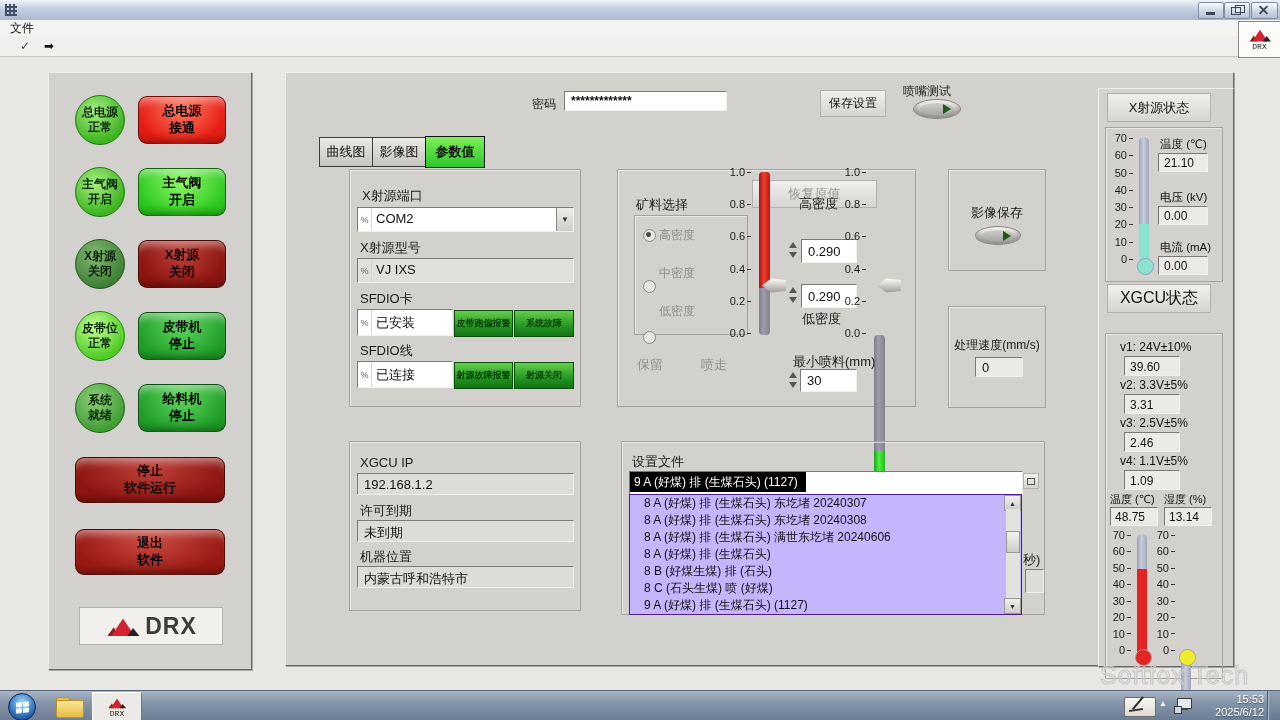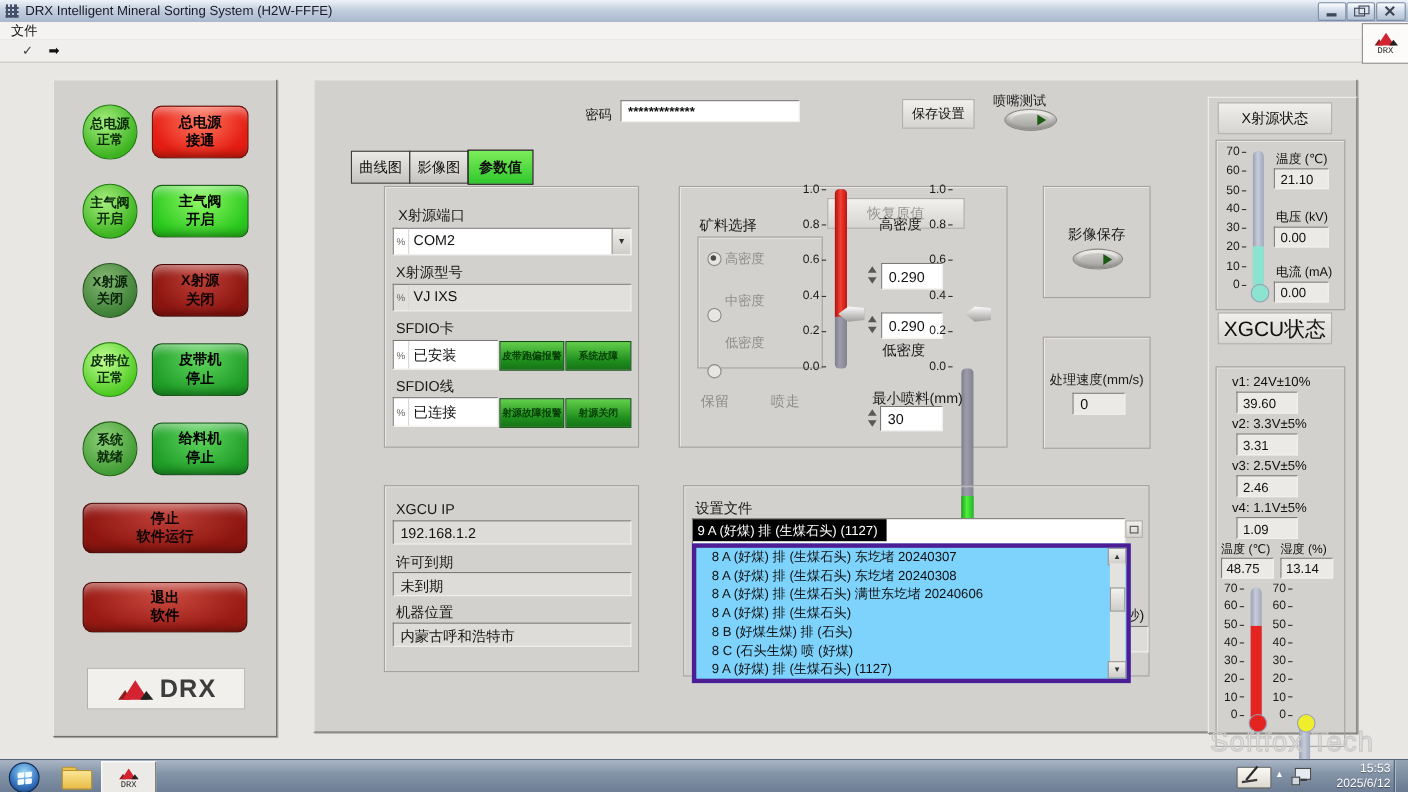--- a/index.html
+++ b/index.html
@@ -107,21 +107,20 @@
   .trayicon{cursor:pointer;}
   .clock{color:#fff;font-size:11px;line-height:13px;text-align:right;text-shadow:0 1px 1px rgba(0,0,0,.4);cursor:default;}
 </style>
 </head>
 <body>
 
 <div class="page">
 
   <div class="abs titlebar">
     <div class="appicon"></div>
-    <span>DRX Intelligent Mineral Sorting System (H2W-FFFE)</span>
   </div>
   <div class="abs wbtn" style="left:1198px;">
       <div class="bar"></div>
     </div>
   <div class="abs wbtn" style="left:1224px;">
       <div class="sq2"></div>
       <div class="sq1"></div>
     </div>
   <div class="abs wbtn" style="left:1251px;width:25px;">
       <div class="x1"></div>
@@ -322,21 +321,21 @@
       <div class="abs sunken" style="left:7px;top:29px;width:392px;height:22px;">
         <span style="display:inline-block;background:#000;color:#fff;font-size:12px;line-height:20px;padding:0 8px 0 4px;max-width:95%;white-space:nowrap;overflow:hidden;">9 A (好煤) 排 (生煤石头) (1127)</span>
       </div>
       <div class="abs gbtn" style="left:401px;top:31px;width:14px;height:14px;font-size:7px;">
           <div style="width:6px;height:5px;border:1px solid #555;"></div>
         </div>
 
       <span class="abs lbl" style="left:401px;top:109px;">秒)</span>
       <div class="abs ind" style="left:403px;top:127px;width:17px;height:22px;"></div>
 
-      <div class="abs" style="left:7px;top:52px;width:391px;height:119px;background:#7dd3fc;border:4px solid #4c1d95;z-index:5;">
+      <div class="abs" style="left:7px;top:52px;width:391px;height:119px;background:#c4b5fd;border:1px solid #4c1d95;z-index:5;">
         <div class="dditem">8 A (好煤) 排 (生煤石头) 东圪堵 20240307</div>
         <div class="dditem">8 A (好煤) 排 (生煤石头) 东圪堵 20240308</div>
         <div class="dditem">8 A (好煤) 排 (生煤石头) 满世东圪堵 20240606</div>
         <div class="dditem">8 A (好煤) 排 (生煤石头)</div>
         <div class="dditem">8 B (好煤生煤) 排 (石头)</div>
         <div class="dditem">8 C (石头生煤) 喷 (好煤)</div>
         <div class="dditem">9 A (好煤) 排 (生煤石头) (1127)</div>
         <div class="sb-btn" style="top:0;">▲</div>
         <div class="abs" style="right:1px;top:14px;bottom:14px;width:14px;background:#e4e2df;"></div>
         <div class="abs" style="right:1px;top:36px;width:14px;height:22px;background:linear-gradient(#f4f2ef,#cfcdc9);border:1px solid #9a9895;box-sizing:border-box;"></div>
@@ -363,21 +362,21 @@
       </div>
       <div class="abs bulb" style="left:31px;top:130px;background:#8ce3cf;border:1px solid #9aa2b4;"></div>
       <span class="abs" style="left:54px;top:9px;font-size:11.5px;">温度 (℃)</span>
       <div class="abs ind" style="left:52px;top:25px;width:50px;height:19px;background:#eceae7;font-size:12px;padding:2px 0 0 5px;box-sizing:border-box;">21.10</div>
       <span class="abs" style="left:54px;top:62px;font-size:11.5px;">电压 (kV)</span>
       <div class="abs ind" style="left:52px;top:78px;width:50px;height:19px;background:#eceae7;font-size:12px;padding:2px 0 0 5px;box-sizing:border-box;">0.00</div>
       <span class="abs" style="left:54px;top:112px;font-size:11.5px;">电流 (mA)</span>
       <div class="abs ind" style="left:52px;top:128px;width:50px;height:19px;background:#eceae7;font-size:12px;padding:2px 0 0 5px;box-sizing:border-box;">0.00</div>
     </div>
 
-    <div class="abs gbtn" style="left:8px;top:195px;width:102px;height:27px;font-size:19px;">XGCU状态</div>
+    <div class="abs gbtn" style="left:8px;top:195px;width:102px;height:27px;font-size:16px;">XGCU状态</div>
     <div class="abs group" style="left:6px;top:244px;width:116px;height:344px;">
       <span class="abs" style="left:14px;top:6px;font-size:12px;">v1: 24V±10%</span>
       <div class="abs ind" style="left:18px;top:22px;width:56px;height:20px;background:#eceae7;font-size:12px;padding:3px 0 0 5px;box-sizing:border-box;">39.60</div>
       <span class="abs" style="left:14px;top:44px;font-size:12px;">v2: 3.3V±5%</span>
       <div class="abs ind" style="left:18px;top:60px;width:56px;height:20px;background:#eceae7;font-size:12px;padding:3px 0 0 5px;box-sizing:border-box;">3.31</div>
       <span class="abs" style="left:14px;top:82px;font-size:12px;">v3: 2.5V±5%</span>
       <div class="abs ind" style="left:18px;top:98px;width:56px;height:20px;background:#eceae7;font-size:12px;padding:3px 0 0 5px;box-sizing:border-box;">2.46</div>
       <span class="abs" style="left:14px;top:120px;font-size:12px;">v4: 1.1V±5%</span>
       <div class="abs ind" style="left:18px;top:136px;width:56px;height:20px;background:#eceae7;font-size:12px;padding:3px 0 0 5px;box-sizing:border-box;">1.09</div>
       <span class="abs" style="left:4px;top:158px;font-size:11px;">温度 (℃)</span>

